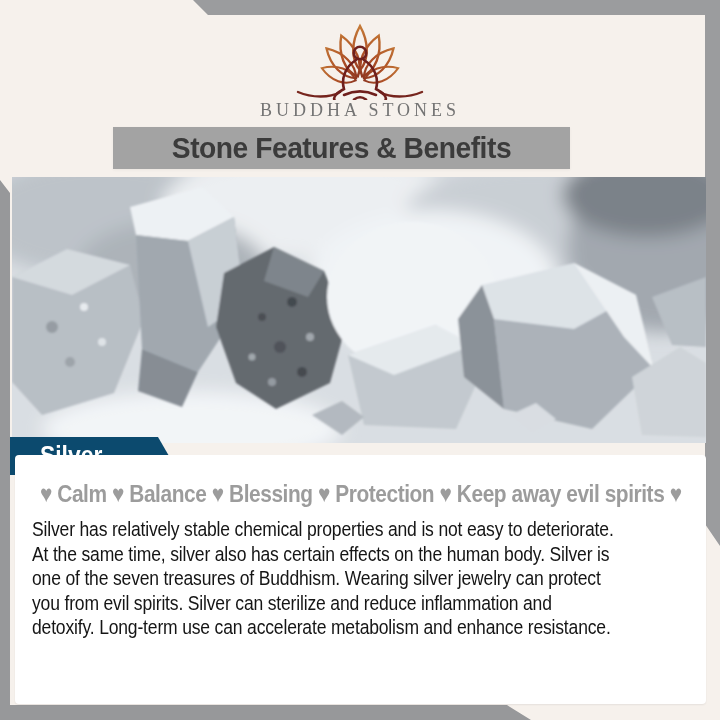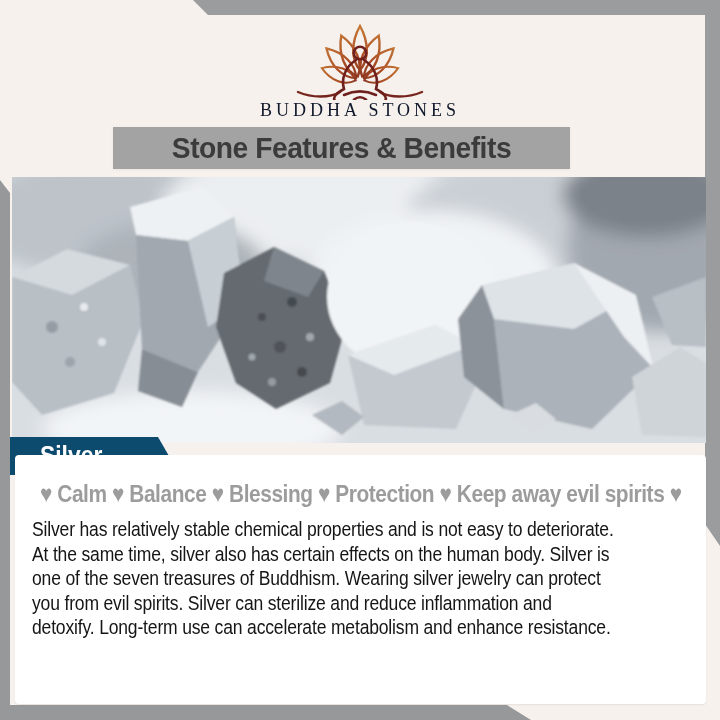--- a/index.html
+++ b/index.html
@@ -7,21 +7,21 @@
   .page{position:relative;width:720px;height:720px;overflow:hidden;background:#f6f1ec;}
 
   
   .ribbon{position:absolute;inset:0;width:720px;height:720px;background:#9b9c9e;}
   .ribbon.top-right{clip-path:polygon(193px 0,720px 0,720px 546px,705px 524px,705px 15px,208px 15px);}
   .ribbon.bottom-left{clip-path:polygon(0 180px,10px 193px,10px 705px,507px 705px,531px 720px,0 720px);background:#97989a;}
 
   
   .logo-wrap{position:absolute;left:270px;top:20px;width:180px;height:80px;}
   .brand-name{position:absolute;left:0;top:100px;width:720px;text-align:center;
-    font-family:"Liberation Serif", serif;font-size:18px;letter-spacing:4px;color:#0f172a;}
+    font-family:"Liberation Serif", serif;font-size:18px;letter-spacing:4px;color:#737373;}
 
   
   .banner{position:absolute;left:113px;top:127px;width:457px;height:42px;background:#a3a3a3;
     display:flex;align-items:center;justify-content:center;box-shadow:0 1px 3px rgba(0,0,0,0.05);}
   .banner-title{font-size:30px;font-weight:bold;color:#3b3b3b;white-space:nowrap;
     transform:scaleX(0.94);transform-origin:center;letter-spacing:-0.5px;}
 
   
   .photo{position:absolute;left:12px;top:177px;width:694px;height:266px;overflow:hidden;}
   .photo-label{position:absolute;left:10px;top:405px;width:170px;height:38px;background:#0c4a6e;

